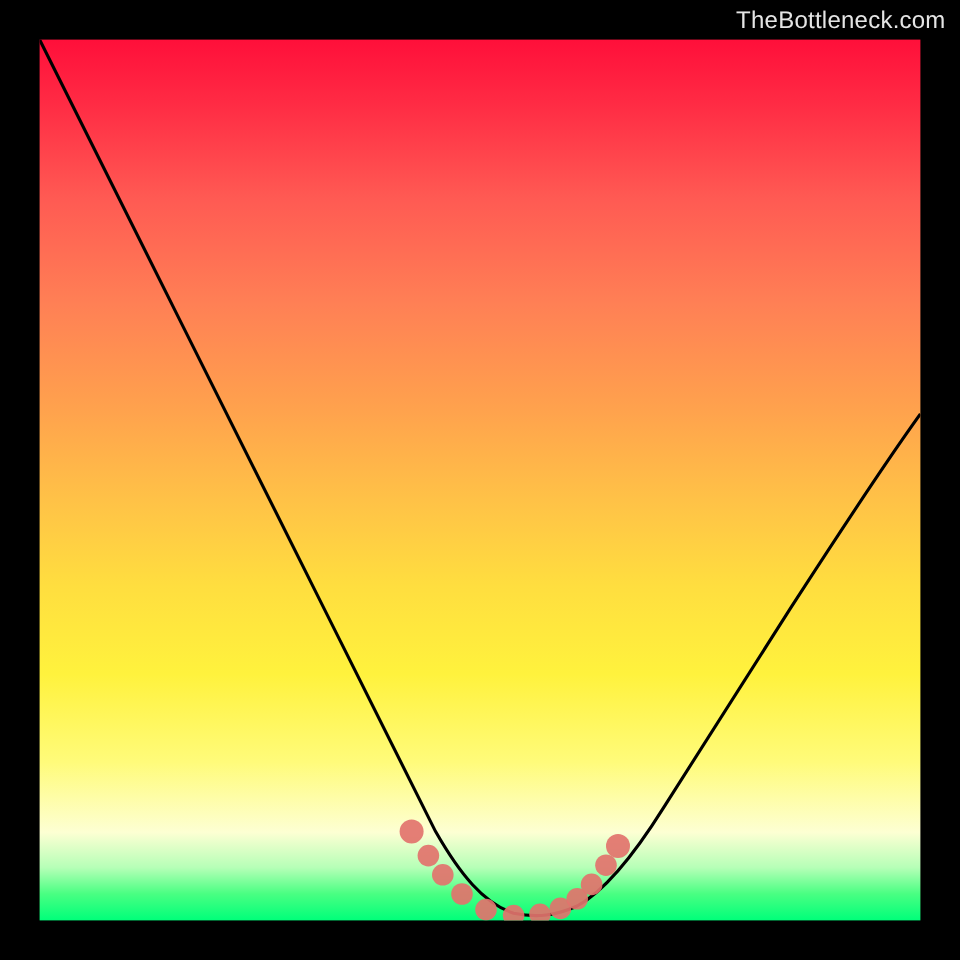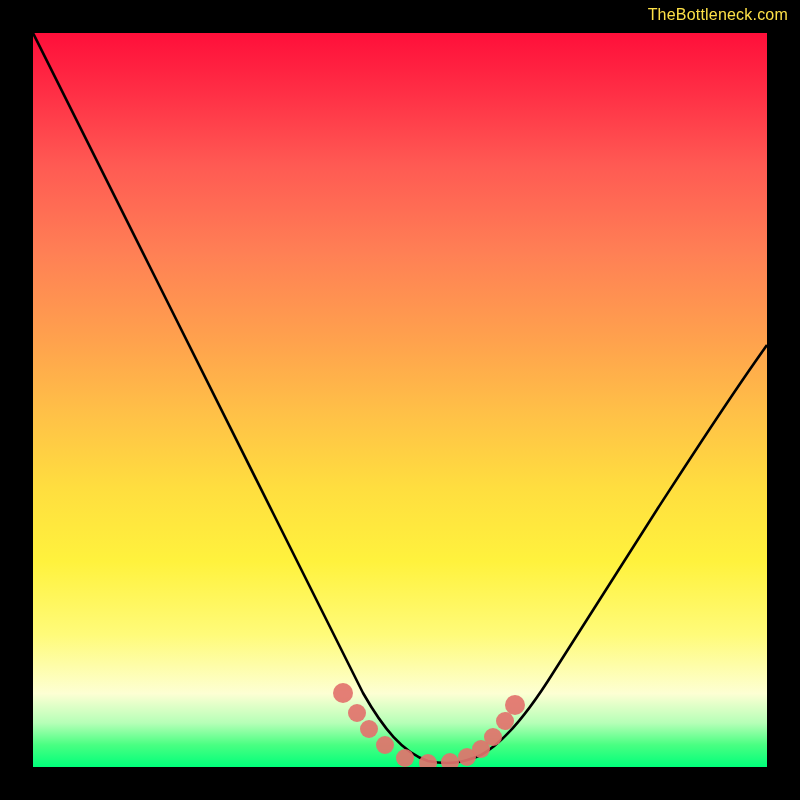--- a/index.html
+++ b/index.html
@@ -45,22 +45,22 @@
     position: absolute;
     left: 0;
     top: 0;
     width: 734px;
     height: 734px;
   }
   .watermark {
     position: absolute;
     top: 6px;
     right: 12px;
-    color: #fde047;
-    font-size: 16px;
+    color: #e5e5e5;
+    font-size: 20px;
     font-weight: 500;
     letter-spacing: 0.2px;
     pointer-events: none;
   }
 </style>
 </head>
 <body>
 
 <div class="frame">
 

